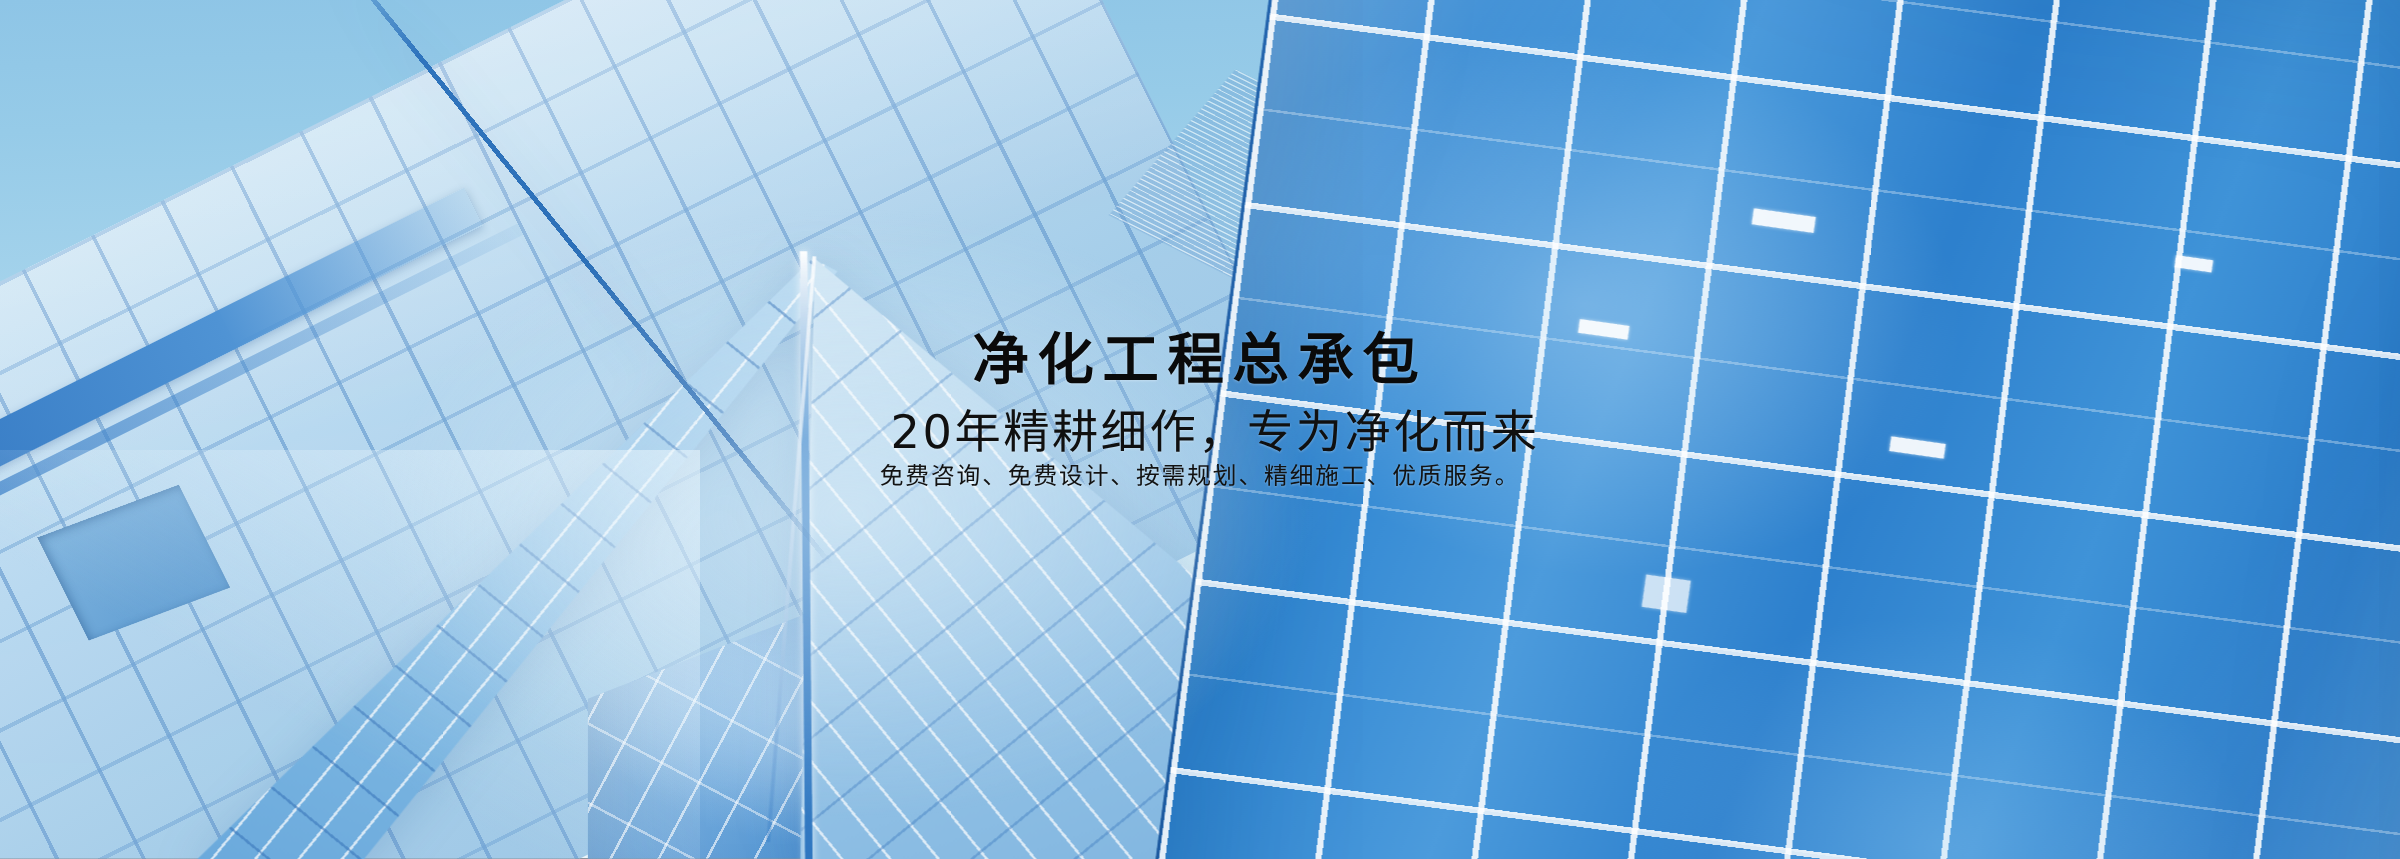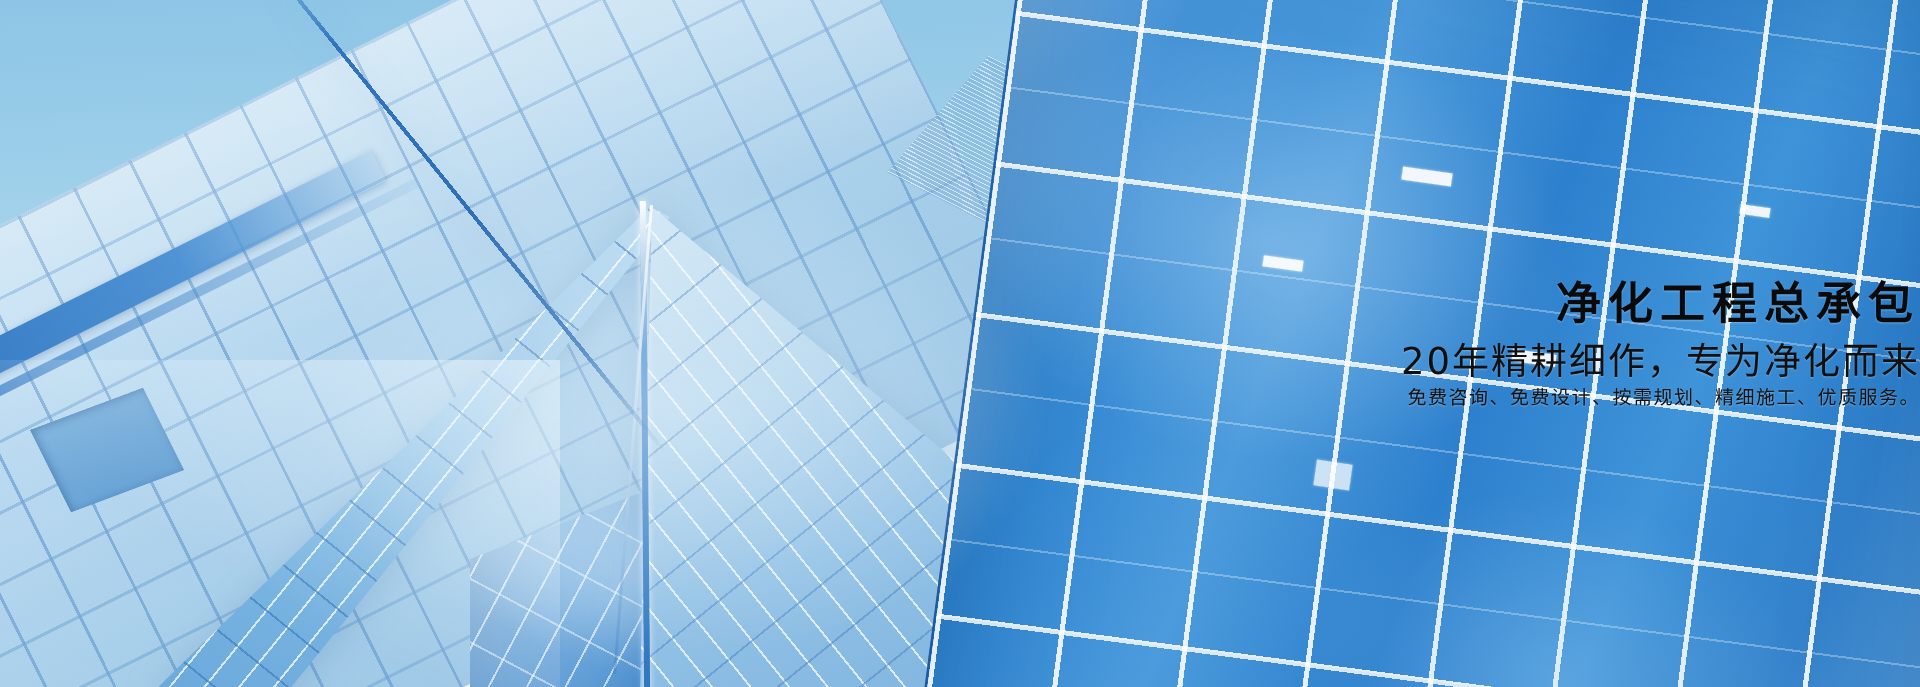--- a/index.html
+++ b/index.html
@@ -277,22 +277,22 @@
   
   .haze-mid{
     position:absolute;left:300px;top:120px;width:900px;height:560px;
     background:radial-gradient(ellipse 520px 340px at 42% 52%, rgba(240,249,253,.42), rgba(255,255,255,0) 72%);
     pointer-events:none;
   }
 
   
   .copy{
     position:absolute;
-    left:0;right:0;top:280px;
-    text-align:right;
+    left:0;right:0;top:264px;
+    text-align:center;
     color:#0d0d0d;
     z-index:40;
     pointer-events:none;
   }
   .copy > *{pointer-events:auto;}
   .headline{
     font-size:45px;
     font-weight:bold;
     letter-spacing:7px;
     line-height:1.08;

